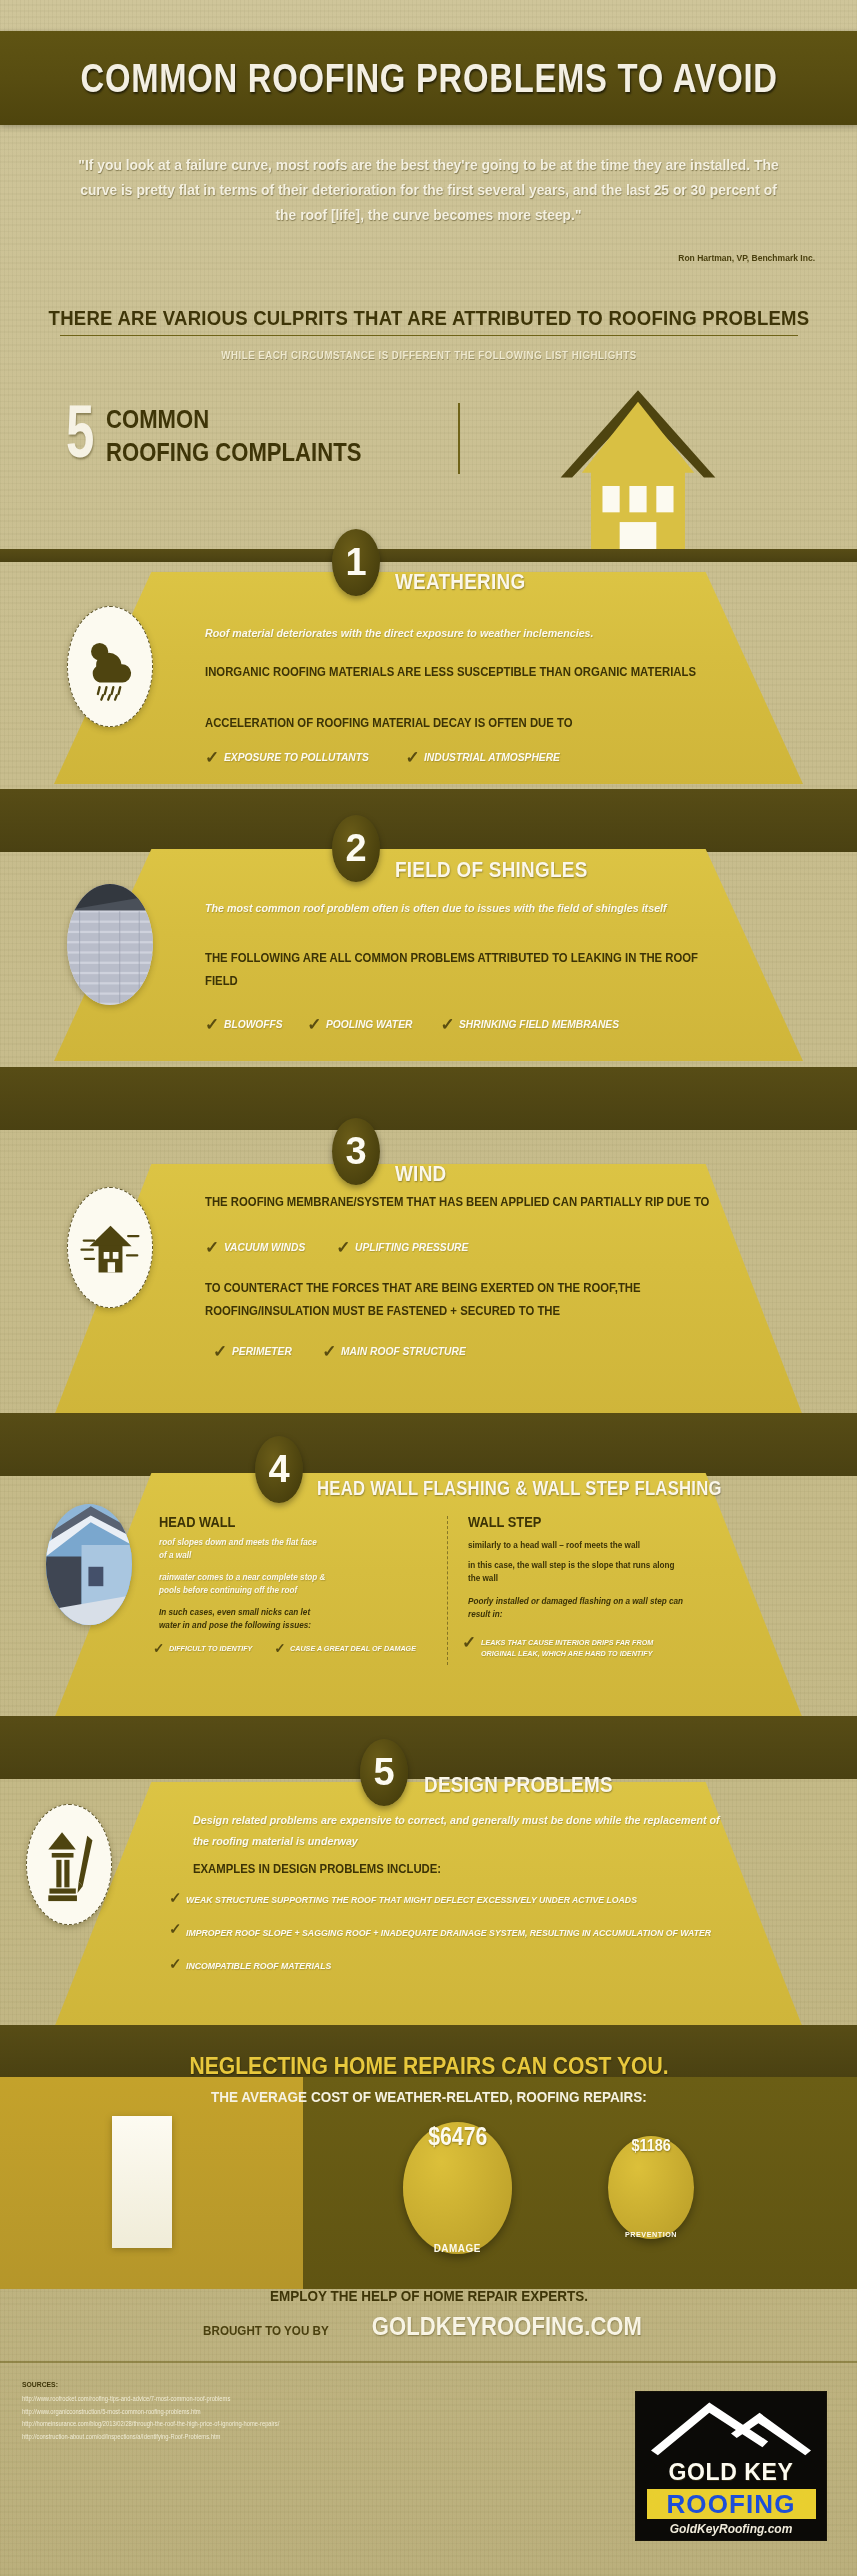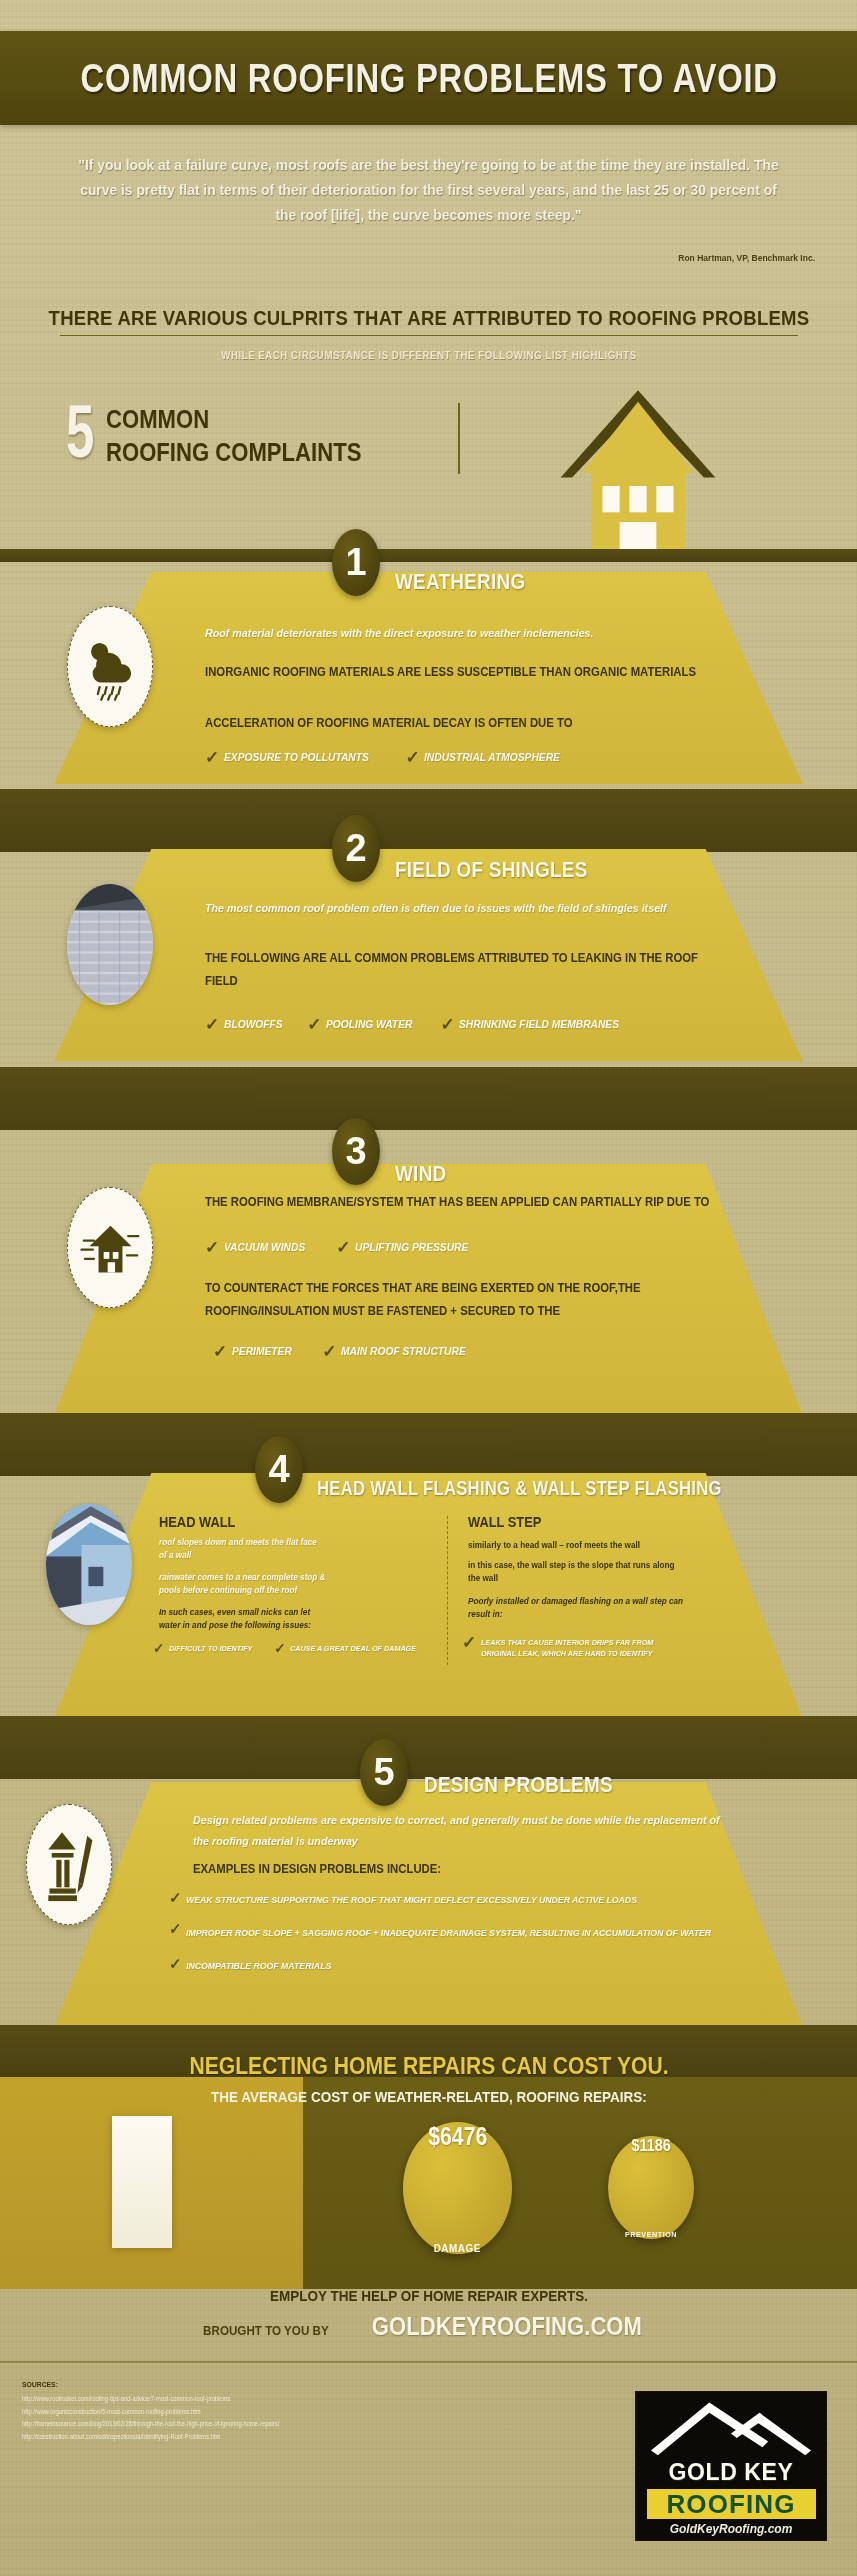--- a/index.html
+++ b/index.html
@@ -298,21 +298,21 @@
     align-items:center; justify-content:flex-start;
     border:1.1px solid #151209;
   }
   .logo .roofart { width:172px; height:60px; margin-top:5.7px; }
   .logo .gk {
     color:#fdfbf0; font-family:"Liberation Sans",sans-serif;
     font-weight:bold; font-size:23px; letter-spacing:0.6px; line-height:29px;
     text-shadow:0.6px 0.6px 0 #2a2510;
   }
   .logo .rf {
-    background:#e9cf2f; color:#14532d;
+    background:#e9cf2f; color:#1d4ed8;
     font-family:"Liberation Sans",sans-serif;
     font-weight:bold; font-size:26px; letter-spacing:1.1px;
     width:169px; text-align:center; margin-top:2.3px; line-height:30px;
   }
   .logo .dom {
     color:#efeada; font-family:"Liberation Sans",sans-serif;
     font-style:italic; font-weight:bold; font-size:12px; margin-top:3.4px;
   }
 </style>
 </head>

